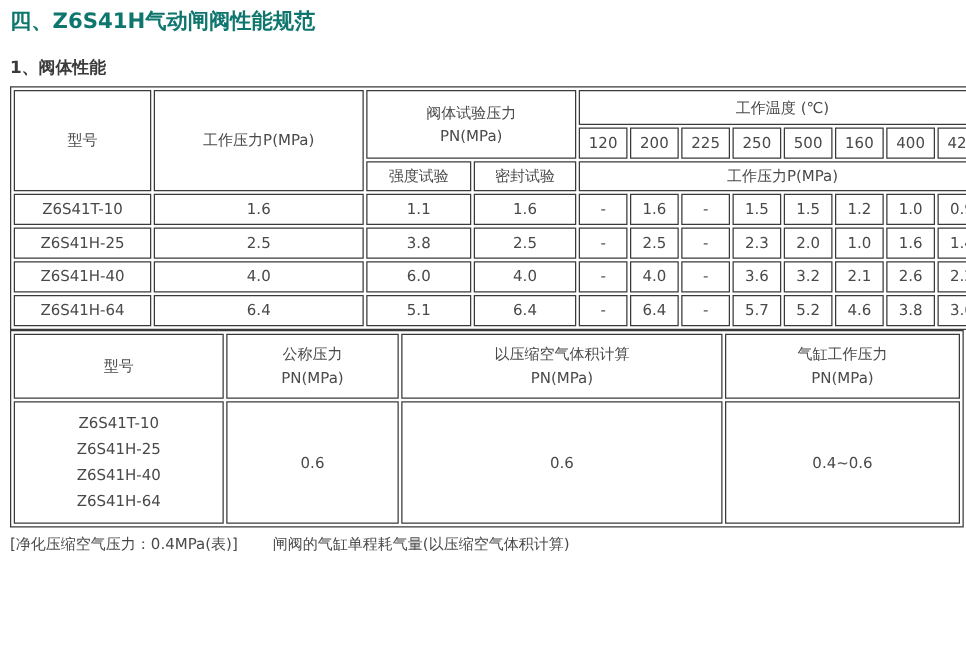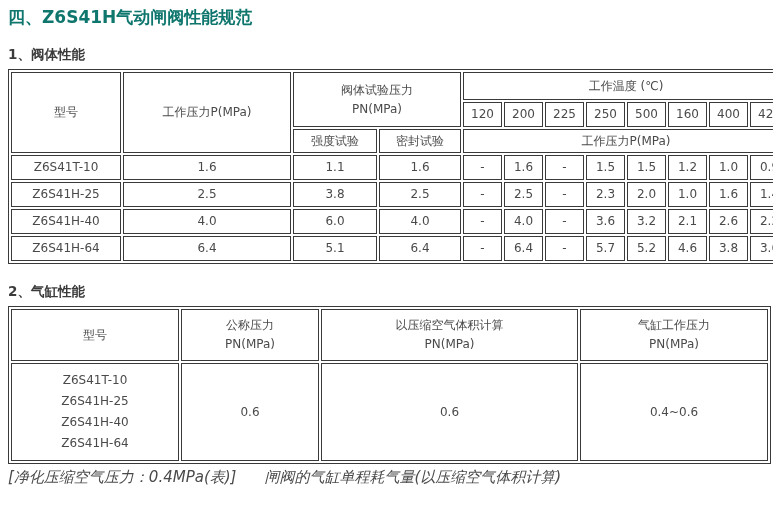--- a/index.html
+++ b/index.html
@@ -32,21 +32,21 @@
     overflow:hidden;white-space:nowrap;
   }
   .t1 td,.t1 th{height:19px;}
   .t1 .hdr-top{height:22px;}
   .t1 .hdr-sub{height:18px;margin-top:40px;}
   .two-line div{line-height:19px;}
   .t2 th{height:44px;padding:3px 1px;}
   .t2 .model-list{padding:6px 1px;}
   .t2 .model-list div{line-height:21px;}
   .note-line{
-    font-size:15px;color:#4a4a4a;margin:6px 0 7px 0;line-height:15px;font-style:italic;
+    font-size:12px;color:#4a4a4a;margin:6px 0 7px 0;line-height:15px;
   }
   .note-line .gap{display:inline-block;width:28px;}
 </style>
 </head>
 <body>
 
 <div class="page">
 
   <div class="doc-title">四、Z6S41H气动闸阀性能规范</div>
 
@@ -144,21 +144,20 @@
       <td>-</td>
       <td>5.7</td>
       <td>5.2</td>
       <td>4.6</td>
       <td>3.8</td>
       <td>3.6</td>
     </tr>
   </tbody>
     </table>
 
-  <div class="section-heading">2、气缸性能</div>
 
   <table class="t2">
     <colgroup>
       <col style="width:168px">
         <col style="width:138px">
         <col style="width:257px">
         <col style="width:188px">
     </colgroup>
     <tbody>
         <tr>

